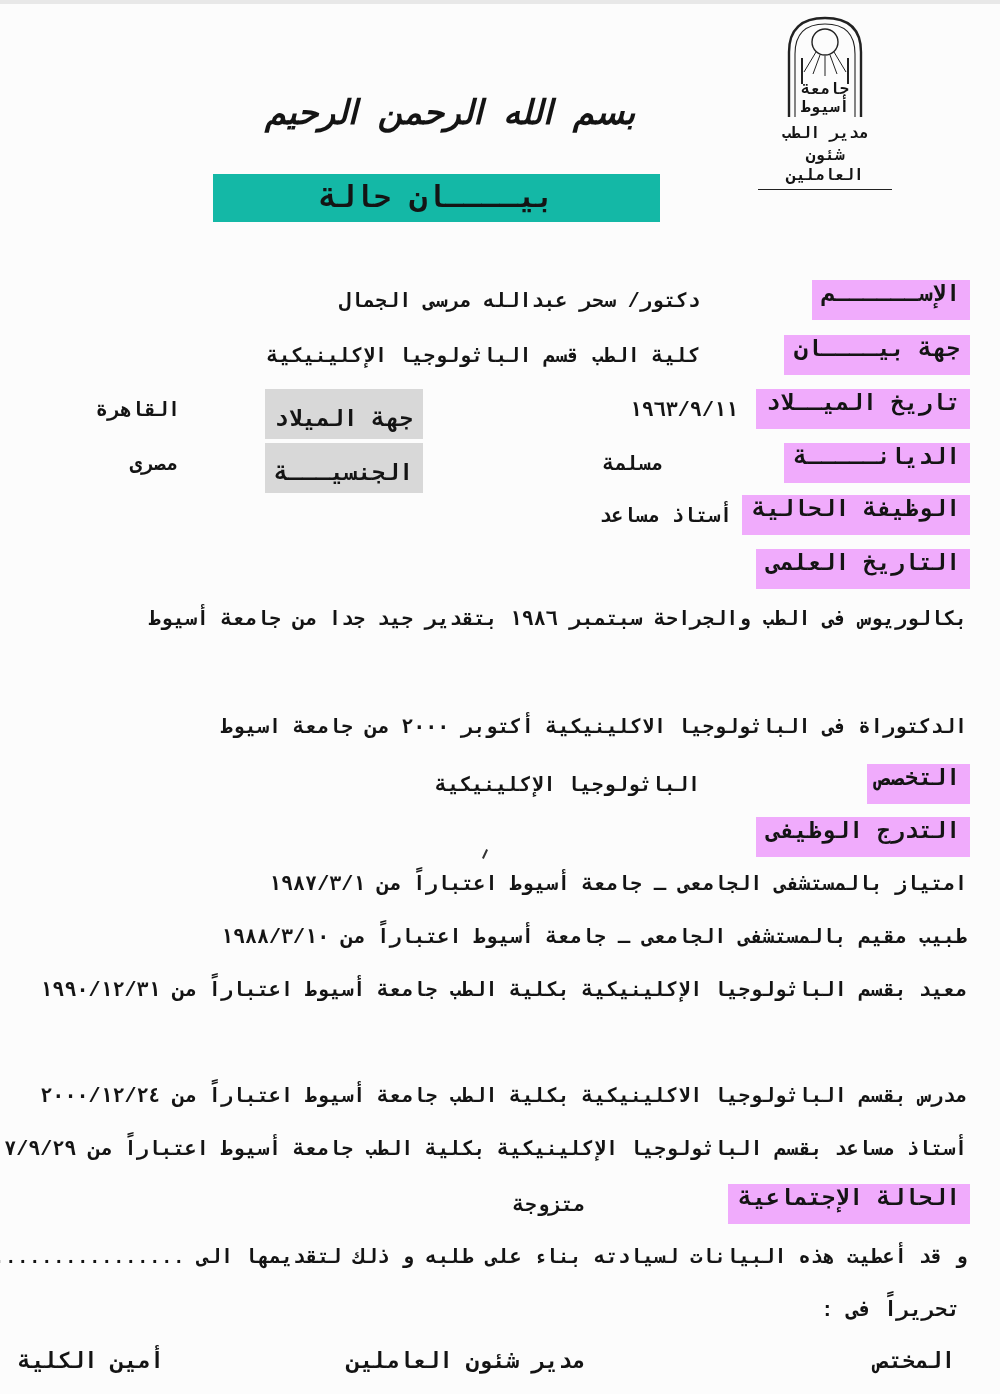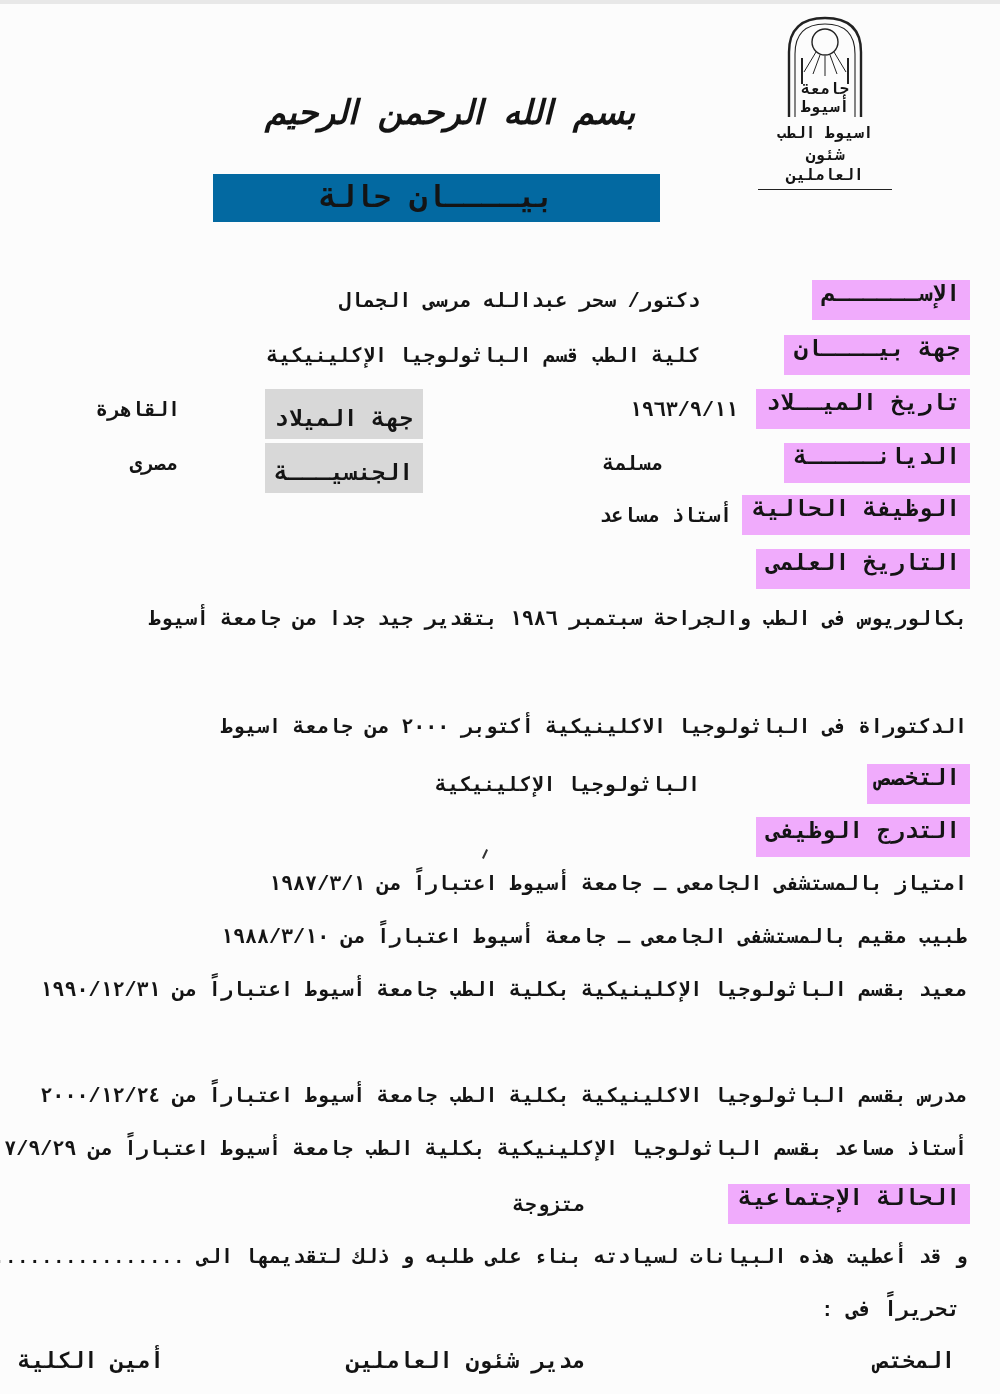--- a/index.html
+++ b/index.html
@@ -26,21 +26,21 @@
     font-size:23px;font-weight:bold;line-height:1;
   }
   .val{position:absolute;white-space:nowrap;font-size:20px;font-weight:bold;}
   .bodyline{position:absolute;right:33px;white-space:nowrap;font-size:20px;font-weight:bold;}
   .bismillah{
     position:absolute;top:88px;left:250px;width:400px;
     text-align:center;font-size:34px;font-weight:bold;font-style:italic;
   }
   .title-box{
     position:absolute;top:170px;left:213px;width:447px;height:48px;
-    background:#0369a1;
+    background:#14b8a6;
     text-align:center;line-height:50px;
     font-size:30px;font-weight:bold;letter-spacing:1px;
   }
   .logo{
     position:absolute;top:8px;left:758px;width:134px;
     text-align:center;
   }
   .logo-line{font-size:16px;font-weight:bold;line-height:22px;}
   .logo-dept{display:inline-block;border-bottom:1.5px solid #222;padding:0 6px 4px 6px;font-size:16px;font-weight:bold;}
   .stray{
@@ -62,21 +62,21 @@
       <line x1="33" y1="40" x2="21" y2="60" stroke="#222" stroke-width="1"></line>
       <line x1="37" y1="43" x2="30" y2="62" stroke="#222" stroke-width="1"></line>
       <line x1="42" y1="44" x2="42" y2="64" stroke="#222" stroke-width="1"></line>
       <line x1="47" y1="43" x2="54" y2="62" stroke="#222" stroke-width="1"></line>
       <line x1="51" y1="40" x2="63" y2="60" stroke="#222" stroke-width="1"></line>
       <line x1="19" y1="46" x2="19" y2="72" stroke="#222" stroke-width="2"></line>
       <line x1="65" y1="46" x2="65" y2="72" stroke="#222" stroke-width="2"></line>
       <text x="42" y="82" text-anchor="middle" font-size="16" font-weight="bold" fill="#141414">جامعة</text>
       <text x="42" y="100" text-anchor="middle" font-size="16" font-weight="bold" fill="#141414">أسيوط</text>
     </svg>
-    <div class="logo-line">اسيوط الطب</div>
+    <div class="logo-line">مدير الطب</div>
     <div><span class="logo-dept">شئون العاملين</span></div>
   </div>
 
   <div class="bismillah">بسم الله الرحمن الرحيم</div>
 
   <div class="title-box">بيــــان حالة</div>
 
   <span class="lbl" style="top:276px">الإســــــم</span>
   <span class="val" style="top:284px;right:300px">دكتور/ سحر عبدالله مرسى الجمال</span>
 

